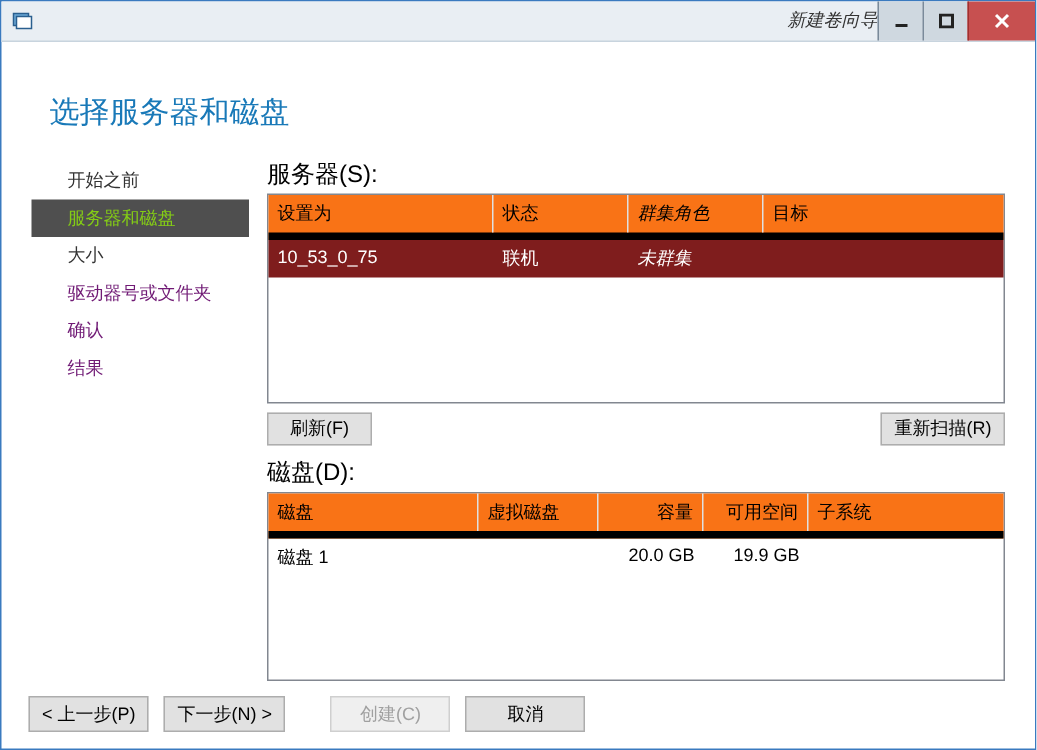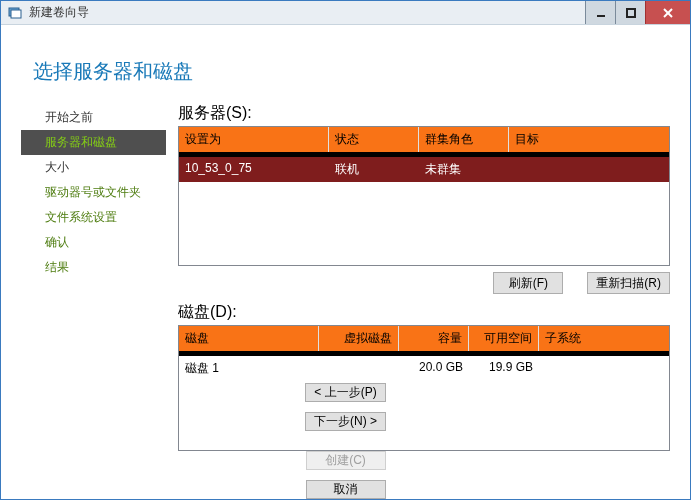--- a/index.html
+++ b/index.html
@@ -1,51 +1,51 @@
 <!DOCTYPE html>
 <html><head>
 <meta charset="utf-8">
 <style>
   * { box-sizing: border-box; }
   body { margin:0; font-family: "Microsoft YaHei", "Segoe UI", sans-serif; font-size:12px; background:#fff; }
   .window { width:691px; height:500px; border:1px solid #3a7abf; display:flex; flex-direction:column; }
   .titlebar { height:28px; background:#e9eef3; border-bottom:1px solid #c8d4de; display:flex; align-items:center; padding-left:6px; }
   .titlebar .icon { width:16px; height:16px; margin-right:6px; display:flex; align-items:center; justify-content:center; }
-  .titlebar .title { flex:1; text-align:left; font-size:12px; color:#333; }
+  .titlebar .title { flex:1; text-align:right; font-size:12px; color:#333;font-style:italic; }
   .winbtns { display:flex; height:100%; }
   .winbtn { width:30px; display:flex; align-items:center; justify-content:center; border-left:1px solid #7a8a9a; background:#cfd8e0; }
   .winbtn.close { background:#c75050; color:#fff; width:45px; border-left:1px solid #a03030; }
   .winbtn svg { display:block; }
   .content { flex:1; display:flex; flex-direction:column; padding:10px 20px 0 20px; }
   .pagetitle { color:#1979b8; font-size:20px; font-weight:400; margin:23px 0 18px 12px; }
   .body { flex:1; display:flex; }
   .nav { width:145px; padding-top:2px; }
   .nav-item { padding:4px 8px 4px 24px; font-size:12px; color:#333; cursor:default; }
   .nav-item.active { background:#4f4f4f; color:#84cc16; }
-  .nav-item.disabled { color:#4d7c0f; }
+  .nav-item.disabled { color:#701a75; }
   .main { flex:1; display:flex; flex-direction:column; padding-left:12px; }
   .section-label { font-size:16px; margin-bottom:2px; }
   .grid { border:1px solid #828790; background:#fff; }
   .grid-header { display:flex; background:#f97316; border-bottom:5px solid #000000; }
   .gh { padding:4px 6px; font-size:12px; border-right:1px solid #e0e0e0; white-space:nowrap; overflow:hidden; }
   .gh:last-child { border-right:none; }
   .grid-row { display:flex; }
   .grid-row.sel { background:#7f1d1d; color:#fff; }
   .gc { padding:4px 6px; font-size:12px; white-space:nowrap; overflow:hidden; }
   .server-grid { height:140px; }
   .server-grid .c1 { width:150px; } .server-grid .c2 { width:90px; }
-  .server-grid .c3 { width:90px; } .server-grid .c4 { flex:1; }
-  .btnrow { display:flex; justify-content:flex-end; gap:24px; padding:6px 0 8px 0; }
+  .server-grid .c3 { width:90px;font-style:italic; } .server-grid .c4 { flex:1; }
+  .btnrow { display:flex; justify-content:space-between; gap:12px; padding:6px 0 8px 0; }
   .btn { min-width:70px; height:22px; border:1px solid #adadad; background:#e1e1e1; font-size:12px; padding:0 8px; cursor:pointer; }
   .btn:disabled { color:#a0a0a0; background:#efefef; border-color:#cfcfcf; cursor:default; }
   .disk-grid { height:126px; }
-  .disk-grid .d1 { width:140px; } .disk-grid .d2 { width:80px; text-align:right; }
+  .disk-grid .d1 { width:140px; } .disk-grid .d2 { width:80px; }
   .disk-grid .d3 { width:70px; text-align:right; } .disk-grid .d4 { width:70px; text-align:right; }
   .disk-grid .d5 { flex:1; }
-  .footer { height:48px; border-top:0; display:flex; align-items:center; justify-content:flex-end; padding:0 18px; gap:10px;flex-direction:column; }
+  .footer { height:48px; border-top:0; display:flex; align-items:center; padding:0 18px; gap:10px; }
   .footer .btn { min-width:80px; height:24px; }
   .spacer { width:10px; }
 </style>
 </head>
 <body>
 
 <div class="window">
   <div class="titlebar">
     <span class="icon">
       <svg width="14" height="14" viewBox="0 0 14 14">
@@ -75,21 +75,20 @@
   </div>
 
   <div class="content">
     <div class="pagetitle">选择服务器和磁盘</div>
     <div class="body">
       <div class="nav">
         <div class="nav-item">开始之前</div>
         <div class="nav-item active">服务器和磁盘</div>
         <div class="nav-item">大小</div>
         <div class="nav-item disabled">驱动器号或文件夹</div>
-        <div class="nav-item disabled">文件系统设置</div>
         <div class="nav-item disabled">确认</div>
         <div class="nav-item disabled">结果</div>
       </div>
 
       <div class="main">
         <div class="section-label">服务器(S):</div>
         <div class="grid server-grid">
           <div class="grid-header">
             <div class="gh c1">设置为</div>
             <div class="gh c2">状态</div>

